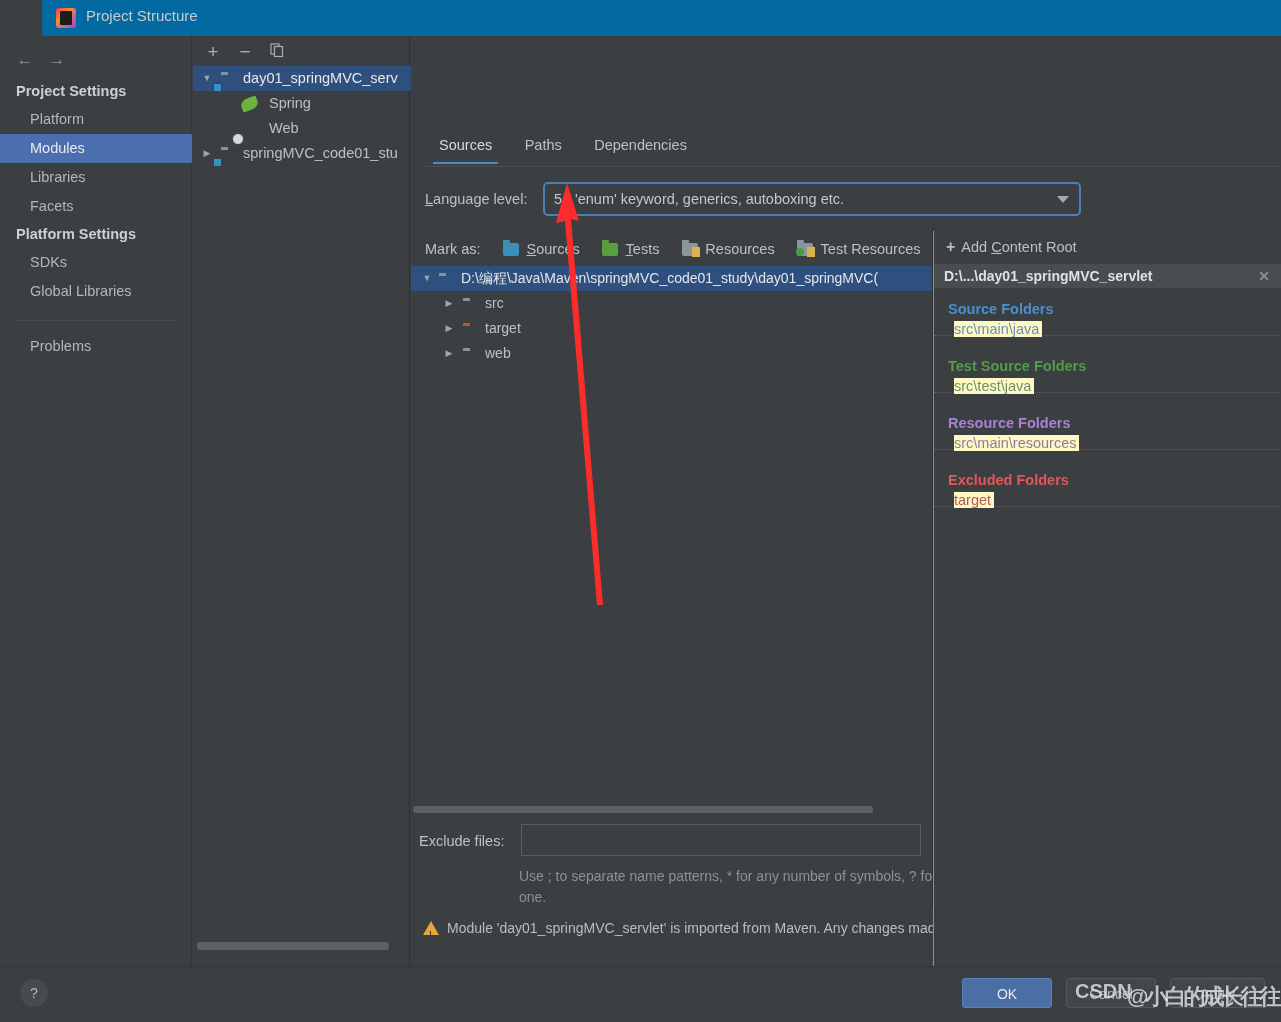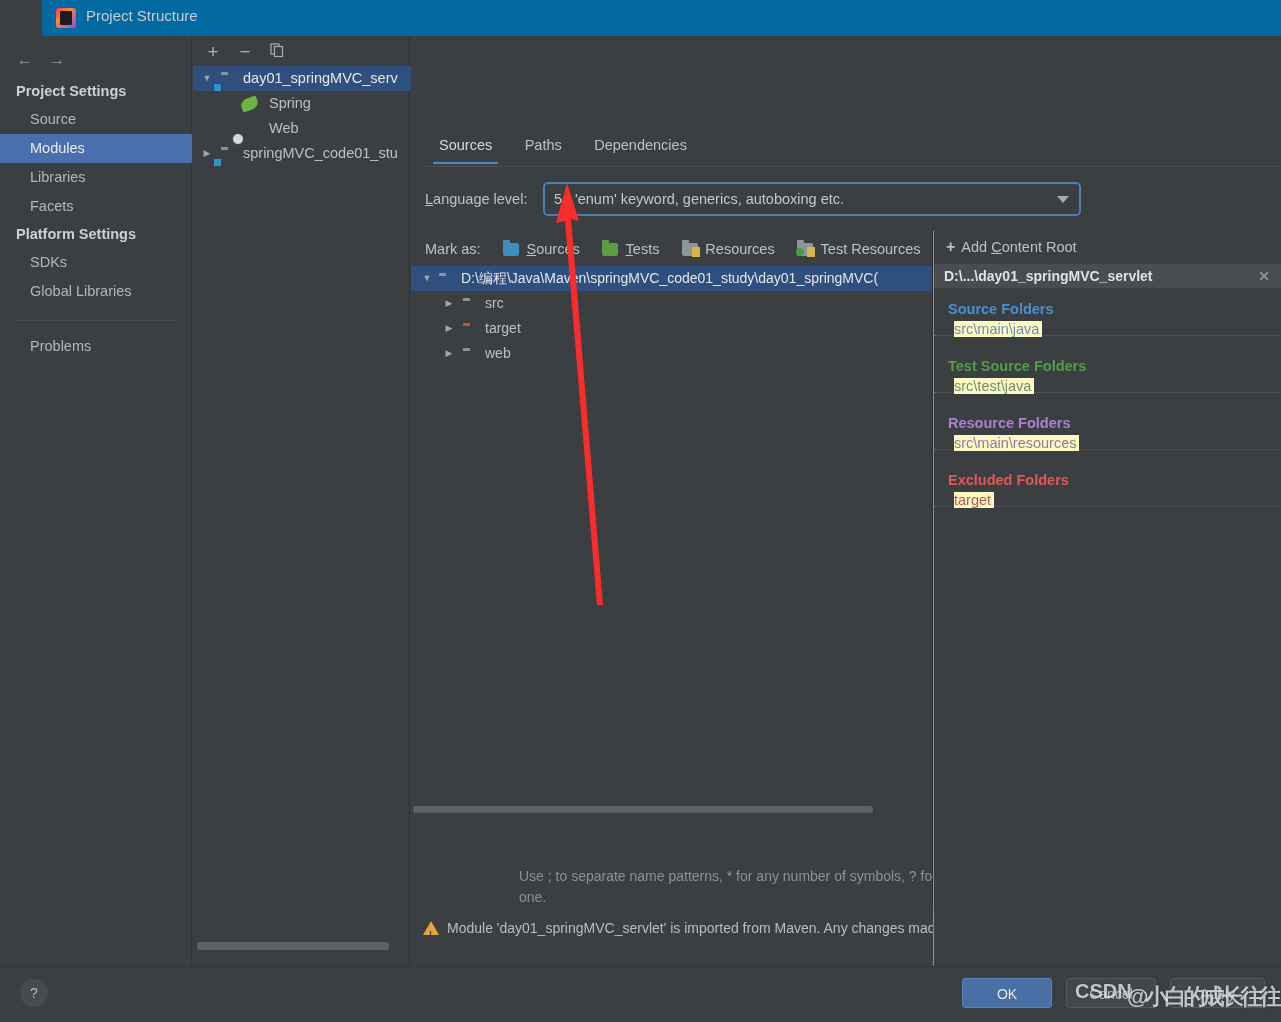--- a/index.html
+++ b/index.html
@@ -299,21 +299,21 @@
   </div>
 
   <div class="sidebar">
     <div class="nav-arrows">
       <div class="nav-arrow back">←</div>
       <div class="nav-arrow fwd">→</div>
     </div>
 
     <div style="position:absolute;left:0;top:42px;width:192px;">
       <div class="side-group">Project Settings</div>
-      <div class="side-item">Source</div>
+      <div class="side-item">Platform</div>
       <div class="side-item selected">Modules</div>
       <div class="side-item">Libraries</div>
       <div class="side-item">Facets</div>
       <div class="side-group">Platform Settings</div>
       <div class="side-item">SDKs</div>
       <div class="side-item">Global Libraries</div>
       <div class="side-sep"></div>
       <div class="side-item" style="margin-top:11px;">Problems</div>
     </div>
 
@@ -421,20 +421,24 @@
         <span class="twist" style="left:30px;">▶</span>
         <span class="ico fi-gray" style="left:52px;top:6px;"></span>
         <span style="margin-left:74px;">web</span>
       </div>
     </div>
 
     <div class="main-hscroll">
         <i></i>
       </div>
 
+    <div class="exclude-row">
+      <div class="lbl exclude-label">Exclude files:</div>
+      <input class="exclude-input" type="text" value="" style="">
+    </div>
 
     <div class="hint">Use ; to separate name patterns, * for any number of symbols, ? for one.</div>
 
     <div class="warn">
       <span class="tri"></span>
       <span>Module 'day01_springMVC_servlet' is imported from Maven. Any changes made in its configuration may be lost after reimporting.</span>
     </div>
   </div>
 
   <div class="main-box-border"></div>

